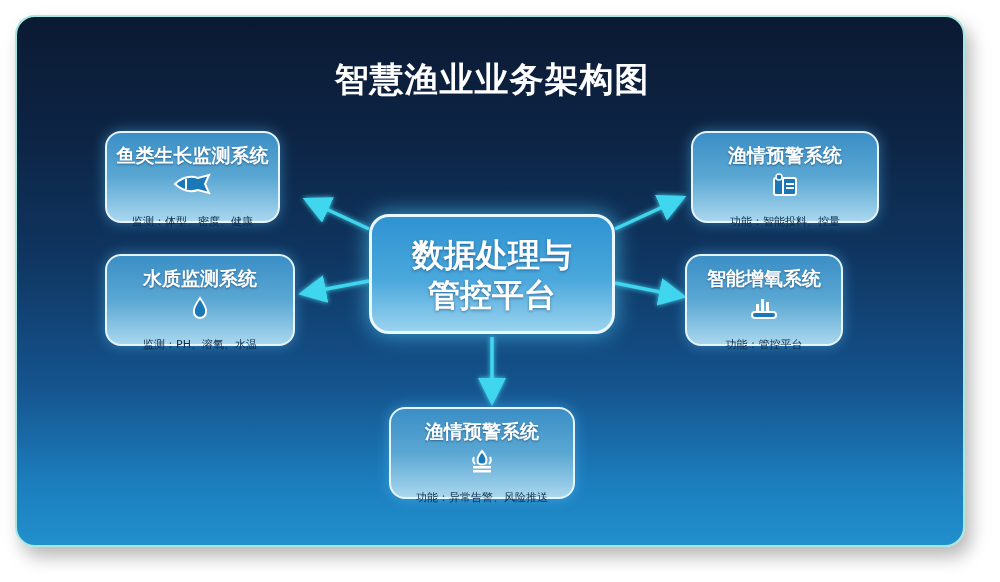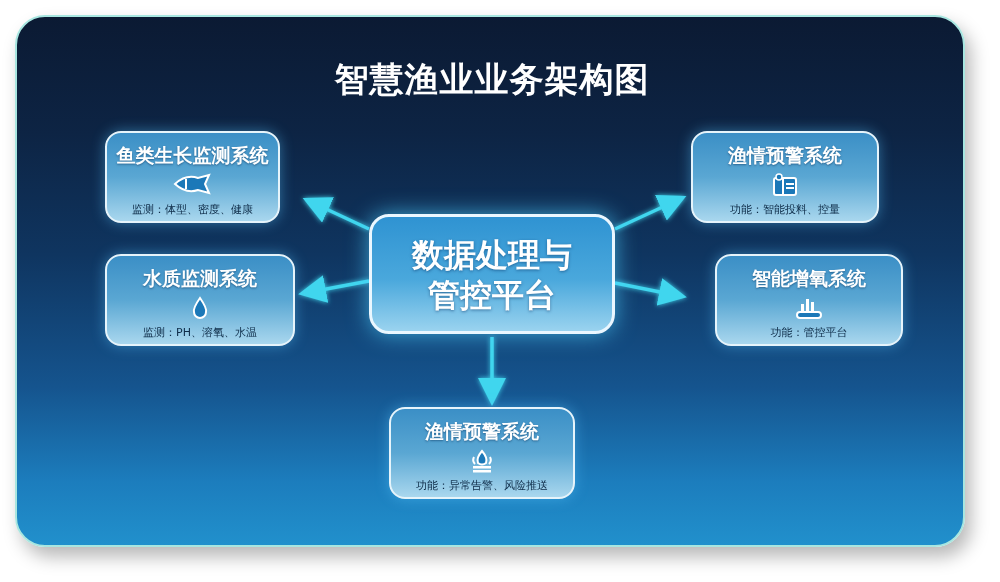--- a/index.html
+++ b/index.html
@@ -2,21 +2,21 @@
 <html><head>
 <meta charset="utf-8">
 <style>
   html, body { margin: 0; padding: 0; }
   body {
     width: 1000px; height: 582px; background: #ffffff; position: relative; overflow: hidden;
     font-family: "DejaVu Sans", "Liberation Sans", sans-serif;
   }
   .panel {
     position: absolute; left: 15px; top: 15px; width: 950px; height: 532px;
-    border-radius: 30px;
+    border-radius: 20px;
     border: 2px solid #a8e6e0;
     box-sizing: border-box;
     background: linear-gradient(180deg, #0b1a33 0%, #0d2444 22%, #0f3560 45%, #15548e 70%, #1c7dbd 88%, #2190cc 100%);
     box-shadow: 6px 10px 18px rgba(0,0,0,0.28);
     overflow: hidden;
   }
   .title {
     position: absolute; left: 0; top: 40px; width: 950px; text-align: center;
     font-size: 34px; font-weight: bold; color: #ffffff; letter-spacing: 1px;
   }
@@ -28,21 +28,21 @@
     background: linear-gradient(180deg, #3b8fc6 0%, #5aa7d3 50%, #a9d7ee 100%);
     box-shadow: 0 0 14px rgba(90,200,255,0.45);
     text-align: center; color: #fff;
   }
   .node .n-title {
     display: block; font-size: 19px; font-weight: bold; margin-top: 10px;
     text-shadow: 0 1px 2px rgba(0,40,80,0.5);
   }
   .node .n-icon { display: block; height: 24px; margin-top: 4px; }
   .node .n-desc {
-    display: block; font-size: 11px; color: #0e2c48; margin-top: 5px;
+    display: block; font-size: 11px; color: #0e2c48; margin-top: 17px;
   }
   .center {
     position: absolute; left: 352px; top: 197px; width: 246px; height: 120px; box-sizing: border-box;
     border: 3px solid #eaf7ff; border-radius: 20px;
     background: linear-gradient(180deg, #2f93d2 0%, #4aa8dc 55%, #9ad3ef 100%);
     box-shadow: 0 0 22px rgba(80,210,255,0.7);
     color: #fff; text-align: center; font-size: 32px; font-weight: bold; line-height: 40px;
     padding-top: 18px;
     text-shadow: 0 1px 3px rgba(0,40,90,0.5);
   }
@@ -109,21 +109,21 @@
           <rect x="4" y="5" width="22" height="17" rx="2" fill="#1b78b8" stroke="#fff" stroke-width="2"></rect>
           <circle cx="9" cy="4" r="3" fill="#1b78b8" stroke="#fff" stroke-width="1.5"></circle>
           <line x1="13" y1="5" x2="13" y2="22" stroke="#fff" stroke-width="2"></line>
           <line x1="16" y1="11" x2="24" y2="11" stroke="#fff" stroke-width="2"></line>
           <line x1="16" y1="15" x2="24" y2="15" stroke="#fff" stroke-width="2"></line>
         </svg>
     </span>
     <span class="n-desc">功能：智能投料、控量</span>
   </div>
 
-  <div class="node" style="left:698px; top:237px; width:188px; height:92px;">
+  <div class="node" style="left:668px; top:237px; width:158px; height:92px;">
     <span class="n-title">智能增氧系统</span>
     <span class="n-icon">
       <svg width="32" height="24" viewBox="0 0 32 24">
           <rect x="8" y="8" width="3" height="9" fill="#fff"></rect>
           <rect x="13" y="3" width="3" height="14" fill="#fff"></rect>
           <rect x="18" y="6" width="3" height="11" fill="#fff"></rect>
           <rect x="4" y="16" width="24" height="6" rx="3" fill="#1b78b8" stroke="#fff" stroke-width="2"></rect>
         </svg>
     </span>
     <span class="n-desc">功能：管控平台</span>

